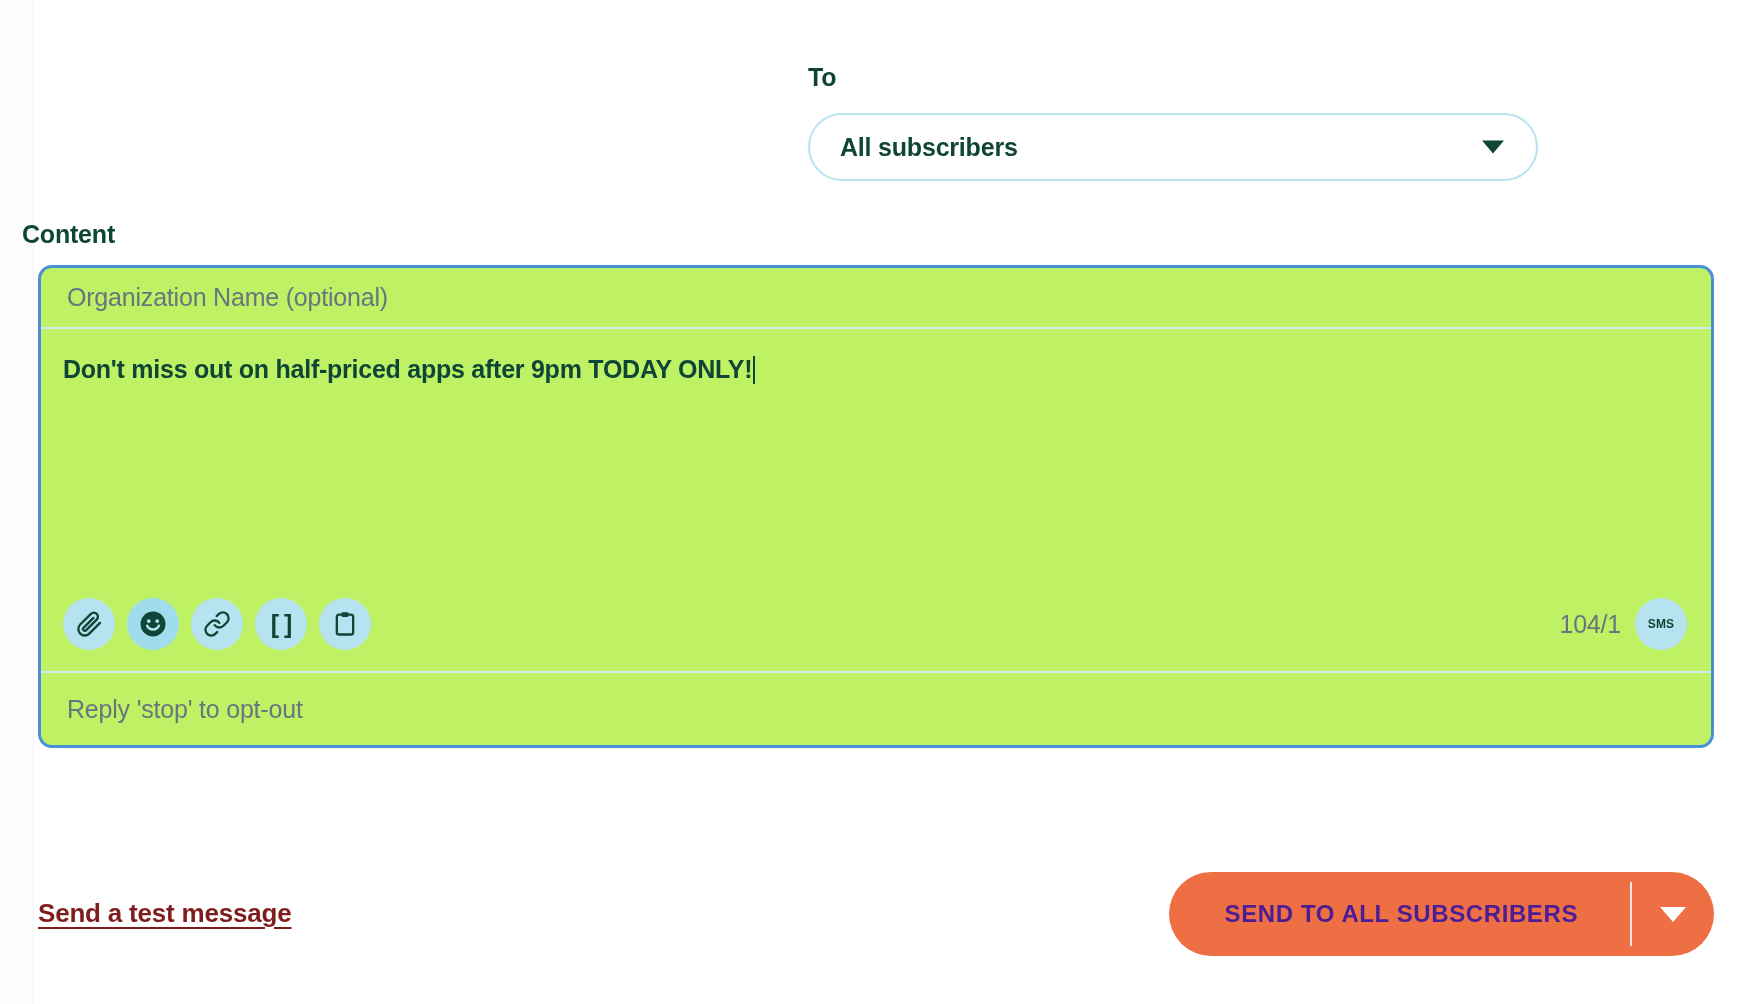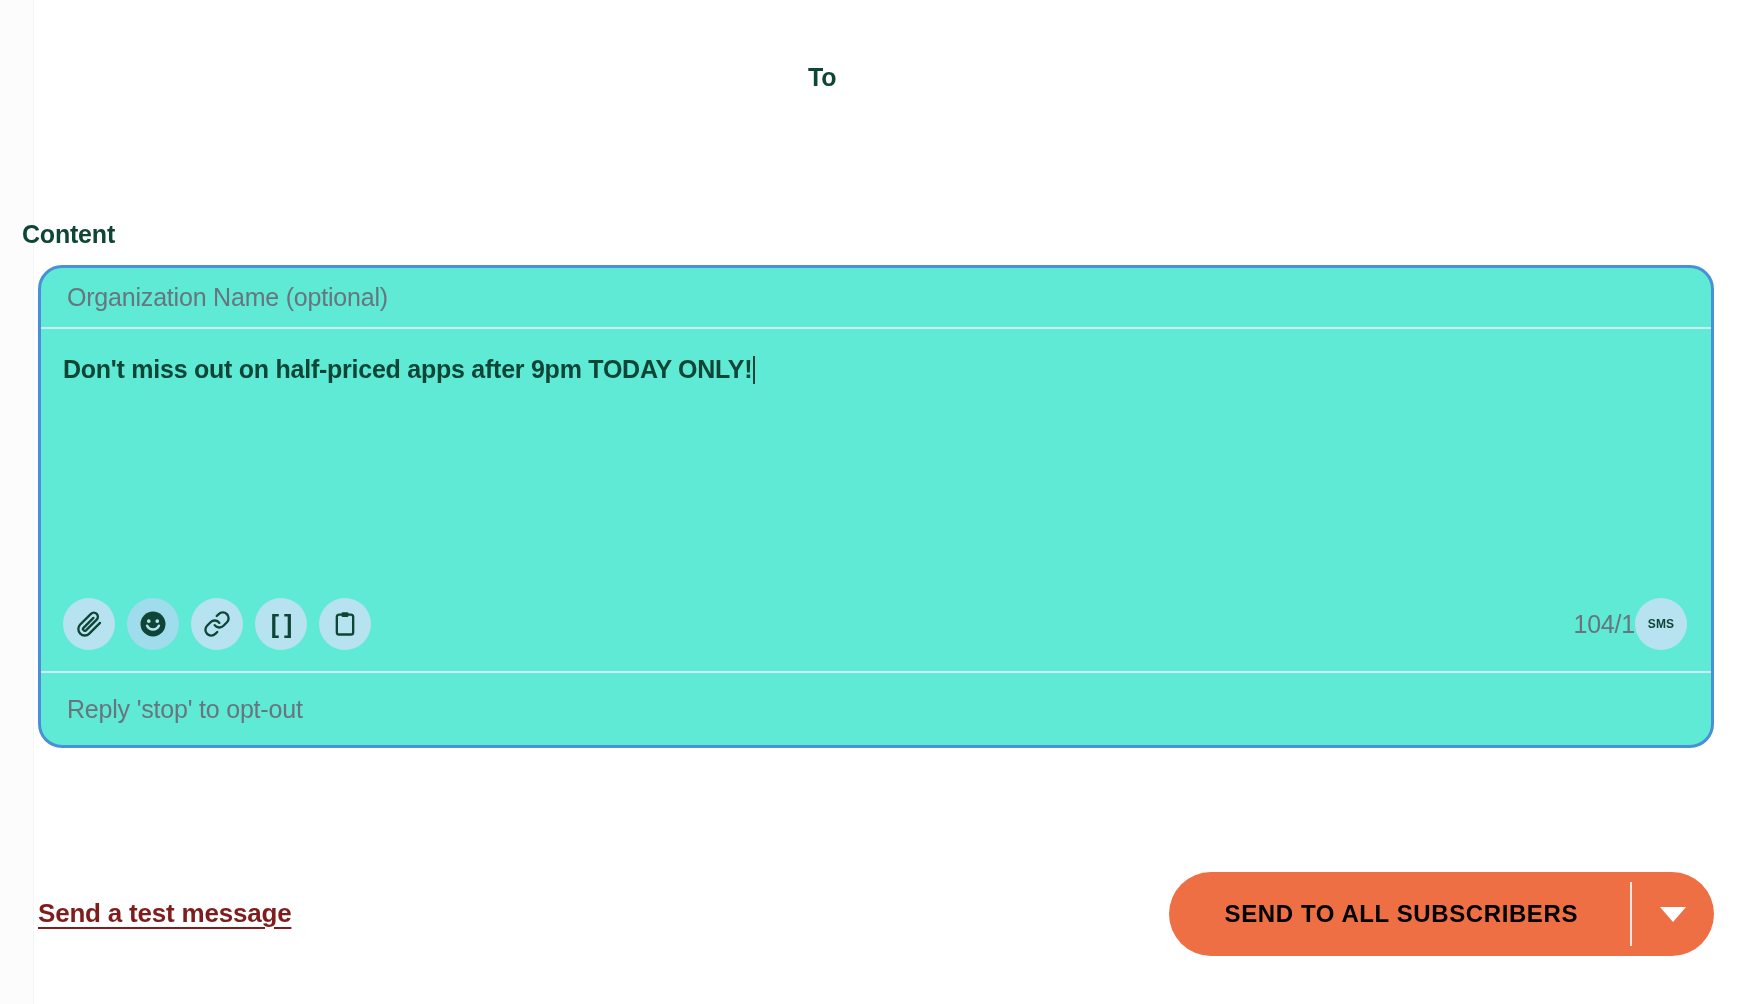--- a/index.html
+++ b/index.html
@@ -133,22 +133,22 @@
     letter-spacing: -0.2px;
   }
 
   .composer {
     position: absolute;
     left: 38px;
     top: 265px;
     width: 1676px;
     height: 483px;
     border: 3px solid #4a90d9;
-    border-radius: 24px;
-    background: #5eead4;
+    border-radius: 14px;
+    background: #bef264;
     display: flex;
     flex-direction: column;
     overflow: hidden;
   }
 
   .org-row {
     height: 61px;
     flex: 0 0 61px;
     display: flex;
     align-items: center;
@@ -225,20 +225,21 @@
     font-size: 25px;
     font-weight: 700;
     color: #0f4536;
     font-family: "Liberation Sans", sans-serif;
     letter-spacing: -1px;
   }
 
   .counter-group {
     display: flex;
     align-items: center;
+    gap: 14px;
   }
 
   .char-counter {
     font-size: 25px;
     color: #68757f;
     letter-spacing: -0.2px;
   }
 
   .sms-badge {
     width: 52px;
@@ -295,21 +296,21 @@
     overflow: hidden;
   }
 
   .send-main {
     display: flex;
     align-items: center;
     justify-content: center;
     padding: 0 52px 0 56px;
     font-size: 24px;
     font-weight: 700;
-    color: #000000;
+    color: #4c1d95;
     letter-spacing: 0.6px;
     cursor: pointer;
     background: transparent;
     border: none;
     font-family: "Liberation Sans", sans-serif;
   }
 
   .send-divider {
     width: 2px;
     background: rgba(255,255,255,0.85);
@@ -340,20 +341,24 @@
 
 <div id="app">
 
   <div class="left-edge-strip"></div>
 
   <div class="top-row">
 
 
     <div class="to-block">
       <span class="field-label">To</span>
+      <div class="select-pill">
+        <span class="select-value">All subscribers</span>
+        <span class="select-caret"></span>
+      </div>
     </div>
 
   </div>
 
   <div class="content-label">Content</div>
 
   <div class="composer">
 
     <div class="org-row">
       <span class="org-placeholder">Organization Name (optional)</span>

